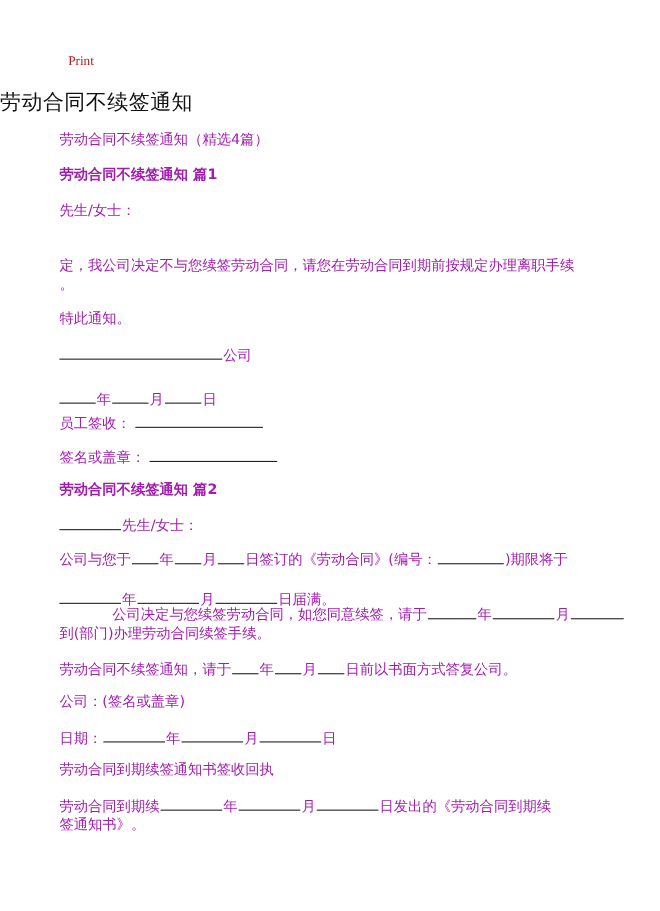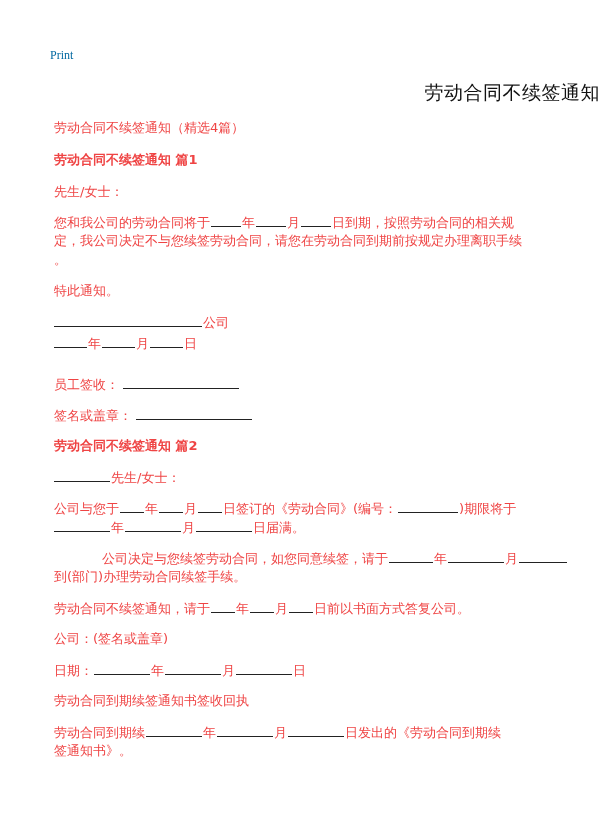--- a/index.html
+++ b/index.html
@@ -17,43 +17,43 @@
     }
     .page {
       position: absolute;
       left: 0;
       top: 0;
       width: 600px;
       height: 828px;
     }
     .print-label {
       position: absolute;
-      left: 50px;
+      left: 62px;
       top: 48px;
       font-family: "Liberation Serif", "DejaVu Serif", serif;
       font-size: 12px;
-      color: #0369a1;
+      color: #b91c1c;
     }
     .doc-title {
       position: absolute;
       left: 0;
       width: 600px;
       top: 80px;
-      text-align: right;
+      text-align: left;
       font-size: 19px;
       letter-spacing: 0.5px;
       color: #111;
     }
     .line {
       position: absolute;
       left: 54px;
       font-size: 13px;
       line-height: 19px;
       white-space: nowrap;
-      color: #ef4444;
+      color: #a21caf;
     }
     .bold {
       font-weight: bold;
     }
     .u {
       display: inline-block;
       border-bottom: 1px solid #222;
       height: 14px;
       vertical-align: baseline;
       margin: 0 1px;
@@ -67,54 +67,51 @@
   <div class="print-label">Print</div>
 
   <div class="doc-title">劳动合同不续签通知</div>
 
   <div class="line" style="top:118px;">劳动合同不续签通知（精选4篇）</div>
 
   <div class="line bold" style="top:150px;">劳动合同不续签通知 篇1</div>
 
   <div class="line" style="top:182px;">先生/女士：</div>
 
-  <div class="line" style="top:212px;">
-    <span>您和我公司的劳动合同将于</span><span class="u" style="width:30px;"></span><span>年</span><span class="u" style="width:30px;"></span><span>月</span><span class="u" style="width:30px;"></span><span>日到期，按照劳动合同的相关规</span>
-  </div>
   <div class="line" style="top:231px;font-family:Liberation Serif, serif;">定，我公司决定不与您续签劳动合同，请您在劳动合同到期前按规定办理离职手续</div>
   <div class="line" style="top:250px;">。</div>
 
   <div class="line" style="top:281px;">特此通知。</div>
 
   <div class="line" style="top:312px;">
     <span class="u" style="width:148px;margin-left:0;"></span><span>公司</span>
   </div>
 
-  <div class="line" style="top:333px;font-family:Liberation Mono, monospace;">
+  <div class="line" style="top:352px;font-family:Liberation Mono, monospace;">
     <span class="u" style="width:33px;margin-left:0;"></span><span>年</span><span class="u" style="width:33px;"></span><span>月</span><span class="u" style="width:33px;"></span><span>日</span>
   </div>
 
   <div class="line" style="top:374px;">
     <span>员工签收：</span><span class="u" style="width:116px;margin-left:4px;"></span>
   </div>
 
   <div class="line" style="top:405px;">
     <span>签名或盖章：</span><span class="u" style="width:116px;margin-left:4px;"></span>
   </div>
 
   <div class="line bold" style="top:436px;">劳动合同不续签通知 篇2</div>
 
   <div class="line" style="top:467px;">
     <span class="u" style="width:56px;margin-left:0;"></span><span>先生/女士：</span>
   </div>
 
   <div class="line" style="top:498px;">
     <span>公司与您于</span><span class="u" style="width:24px;"></span><span>年</span><span class="u" style="width:24px;"></span><span>月</span><span class="u" style="width:24px;"></span><span>日签订的《劳动合同》(编号：</span><span class="u" style="width:60px;"></span><span>)期限将于</span>
   </div>
-  <div class="line" style="top:517px;">
+  <div class="line" style="top:534px;">
     <span class="u" style="width:56px;margin-left:0;"></span><span>年</span><span class="u" style="width:56px;"></span><span>月</span><span class="u" style="width:56px;"></span><span>日届满。</span>
   </div>
 
   <div class="line" style="top:548px;margin-left:48px;">
     <span>公司决定与您续签劳动合同，如您同意续签，请于</span><span class="u" style="width:44px;"></span><span>年</span><span class="u" style="width:56px;"></span><span>月</span><span class="u" style="width:48px;"></span>
   </div>
   <div class="line" style="top:567px;">到(部门)办理劳动合同续签手续。</div>
 
   <div class="line" style="top:598px;">
     <span>劳动合同不续签通知，请于</span><span class="u" style="width:24px;"></span><span>年</span><span class="u" style="width:24px;"></span><span>月</span><span class="u" style="width:24px;"></span><span>日前以书面方式答复公司。</span>

